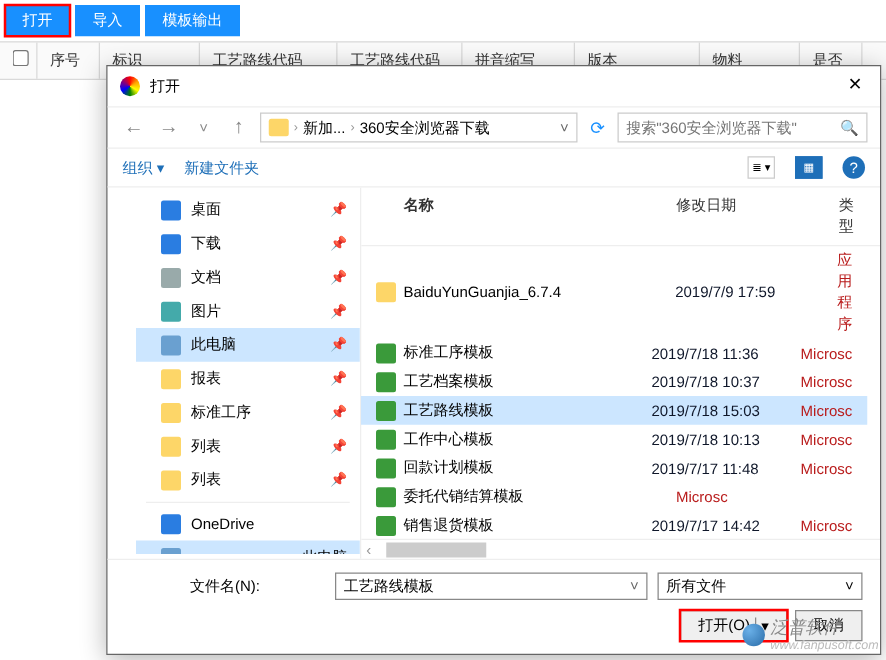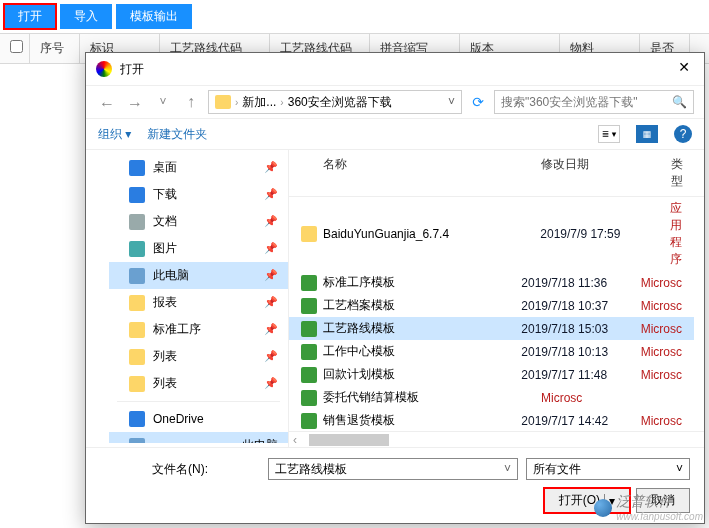--- a/index.html
+++ b/index.html
@@ -43,21 +43,21 @@
 .sb-scroll { flex: 1; overflow-y: auto; }
 .sb-item { display: flex; align-items: center; padding: 5px 10px 5px 20px; gap: 8px; cursor: pointer; }
 .sb-item.selected { background: #cce6ff; justify-content: space-between; }
 .pin { margin-left: auto; color: #999; font-size: 11px; }
 .sb-icon { width: 16px; height: 16px; border-radius: 2px; }
 .sb-hr { border: none; border-top: 1px solid #eee; margin: 4px 8px; }
 
 .filelist { flex: 1; display: flex; flex-direction: column; overflow: hidden; }
 .fl-header { display: flex; border-bottom: 1px solid #eee; padding: 6px 12px; color: #333; }
 .fl-h { cursor: pointer; }
-.fl-h.name { width: 240px; }
+.fl-h.name { width: 240px; font-weight: bold; }
 .fl-h.date { width: 130px; }
 .fl-h.type { flex: 1; }
 .fl-body { flex: 1; overflow: auto; padding-right: 10px; }
 .fl-row { display: flex; align-items: center; padding: 3px 12px; cursor: pointer; }
 .fl-row.selected { background: #cce6ff; }
 .fl-name { width: 240px; display: flex; align-items: center; gap: 6px; }
 .fl-date { width: 130px; color: #0f172a; }
 .fl-type { flex: 1; color: #b91c1c; }
 .file-ico { width: 16px; height: 16px; border-radius: 2px; }
 .fl-scroll { height: 16px; border-top: 1px solid #eee; display: flex; align-items: center; }

